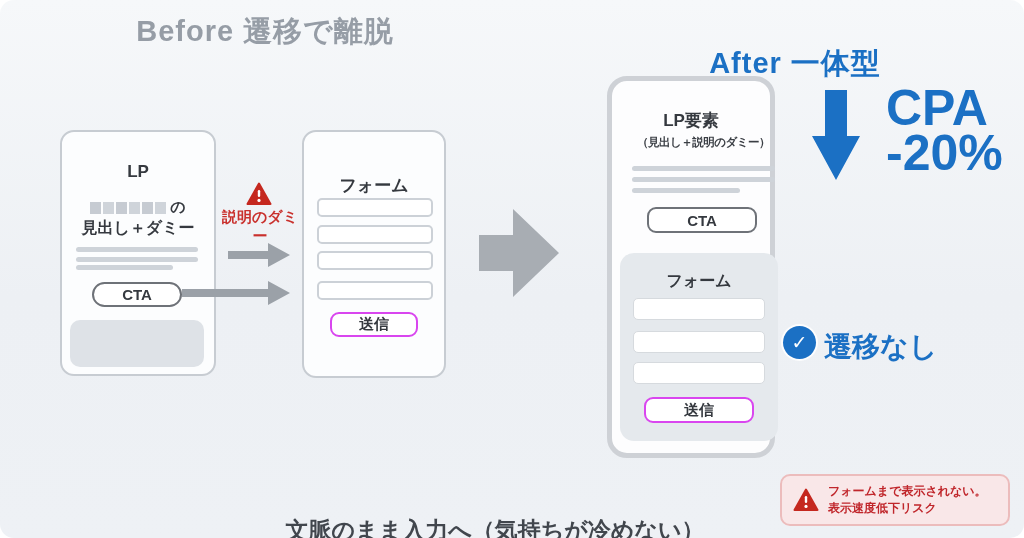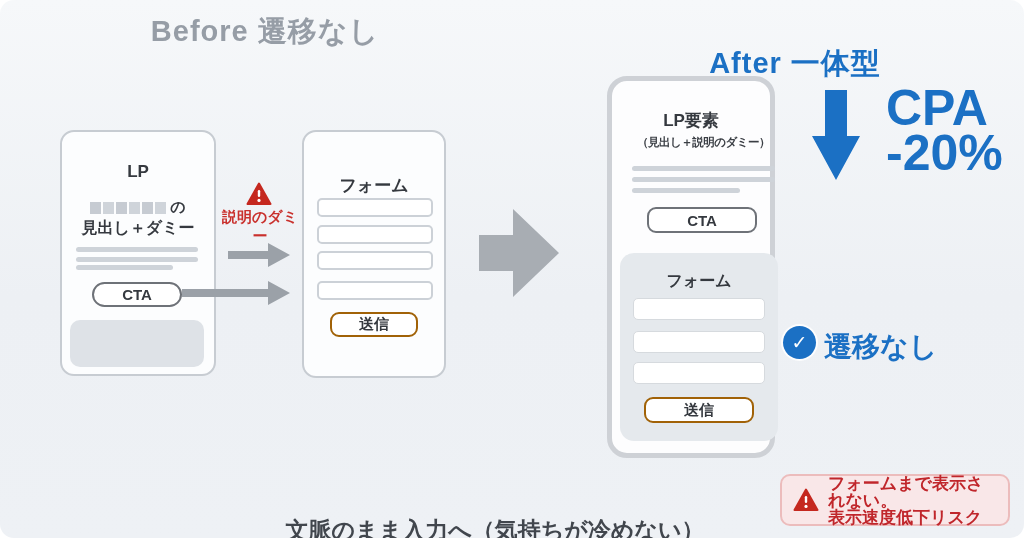--- a/index.html
+++ b/index.html
@@ -28,55 +28,55 @@
   .sub-title { position:absolute; width:100%; text-align:right;
     font-size:11.5px; font-weight:700; color:#3a3e44; letter-spacing:-0.5px; }
   .line { position:absolute; height:5px; background:#ced3d9; border-radius:3px; }
   .input { position:absolute; background:#fff; border:2px solid #ccd1d7; border-radius:5px; }
   .input-lite { position:absolute; background:#fff; border:1px solid #d6dade; border-radius:5px; }
   .btn {
     position:absolute; display:flex; align-items:center; justify-content:center;
     background:#fff; font-weight:700; color:#35393f; font-size:15px;
   }
   .btn-cta { border:2px solid #6e7278; border-radius:13px; }
-  .btn-submit { border:2px solid #a16207; border-radius:9px; }
+  .btn-submit { border:2px solid #d946ef; border-radius:9px; }
 
   .dummy-row { position:absolute; width:100%; display:flex; align-items:center;
     justify-content:center; gap:2px; }
   .blk { width:11px; height:12px; background:#c6cbd2; }
   .blk:nth-child(2n) { background:#cfd4da; }
   .dummy-suffix { font-size:15px; font-weight:700; color:#35393f; margin-left:2px; }
   .dummy-caption { position:absolute; width:100%; text-align:center;
     font-size:16px; font-weight:700; color:#35393f; }
   .footer-block { position:absolute; background:#dee2e7; border-radius:10px; }
   .form-box { position:absolute; background:#e5e9ed; border-radius:14px; }
 
   .warn-label { position:absolute; font-size:15px; font-weight:800; color:#c9302c; text-align:center; }
   .risk-box {
     position:absolute; display:flex; align-items:center; gap:9px; padding:0 11px;
     background:#f9e7e8; border:2px solid #ecbcbc; border-radius:10px;
   }
-  .risk-text { font-size:17px; font-weight:800; color:#c0262b; line-height:17px; }
+  .risk-text { font-size:12px; font-weight:800; color:#c0262b; line-height:17px; }
 
   .cpa-text { position:absolute; font-size:50px; font-weight:800; color:#1b70c4;
     line-height:45px; letter-spacing:0px;margin-left:16px; }
   .check-circle {
     position:absolute; width:33px; height:33px; border-radius:50%;
     background:#1b70c4; color:#fff; display:flex; align-items:center; justify-content:center;
     font-size:19px; font-weight:900; box-shadow:0 0 0 2px rgba(255,255,255,.85);
   }
   .check-label { position:absolute; font-size:28px; font-weight:700; color:#1b70c4; }
   .caption { position:absolute; font-size:23px; font-weight:700; color:#41464d; text-align:center;margin-top:32px; }
 </style>
 </head>
 <body>
 
 <div id="stage">
 
-  <div class="abs heading h-before" style="left:95px; top:12px; width:340px;">Before 遷移なし</div>
+  <div class="abs heading h-before" style="left:95px; top:12px; width:340px;">Before 遷移で離脱</div>
   <div class="abs heading h-after" style="left:655px; top:12px; width:280px;">After 一体型</div>
 
   <div class="card" style="left:60px; top:130px; width:156px; height:246px;">
     <div class="card-title" style="top:30px;">LP</div>
     <div class="dummy-row" style="top:66px;">
       <span class="blk"></span>
         <span class="blk"></span>
         <span class="blk"></span>
       <span class="blk"></span>
         <span class="blk"></span>

